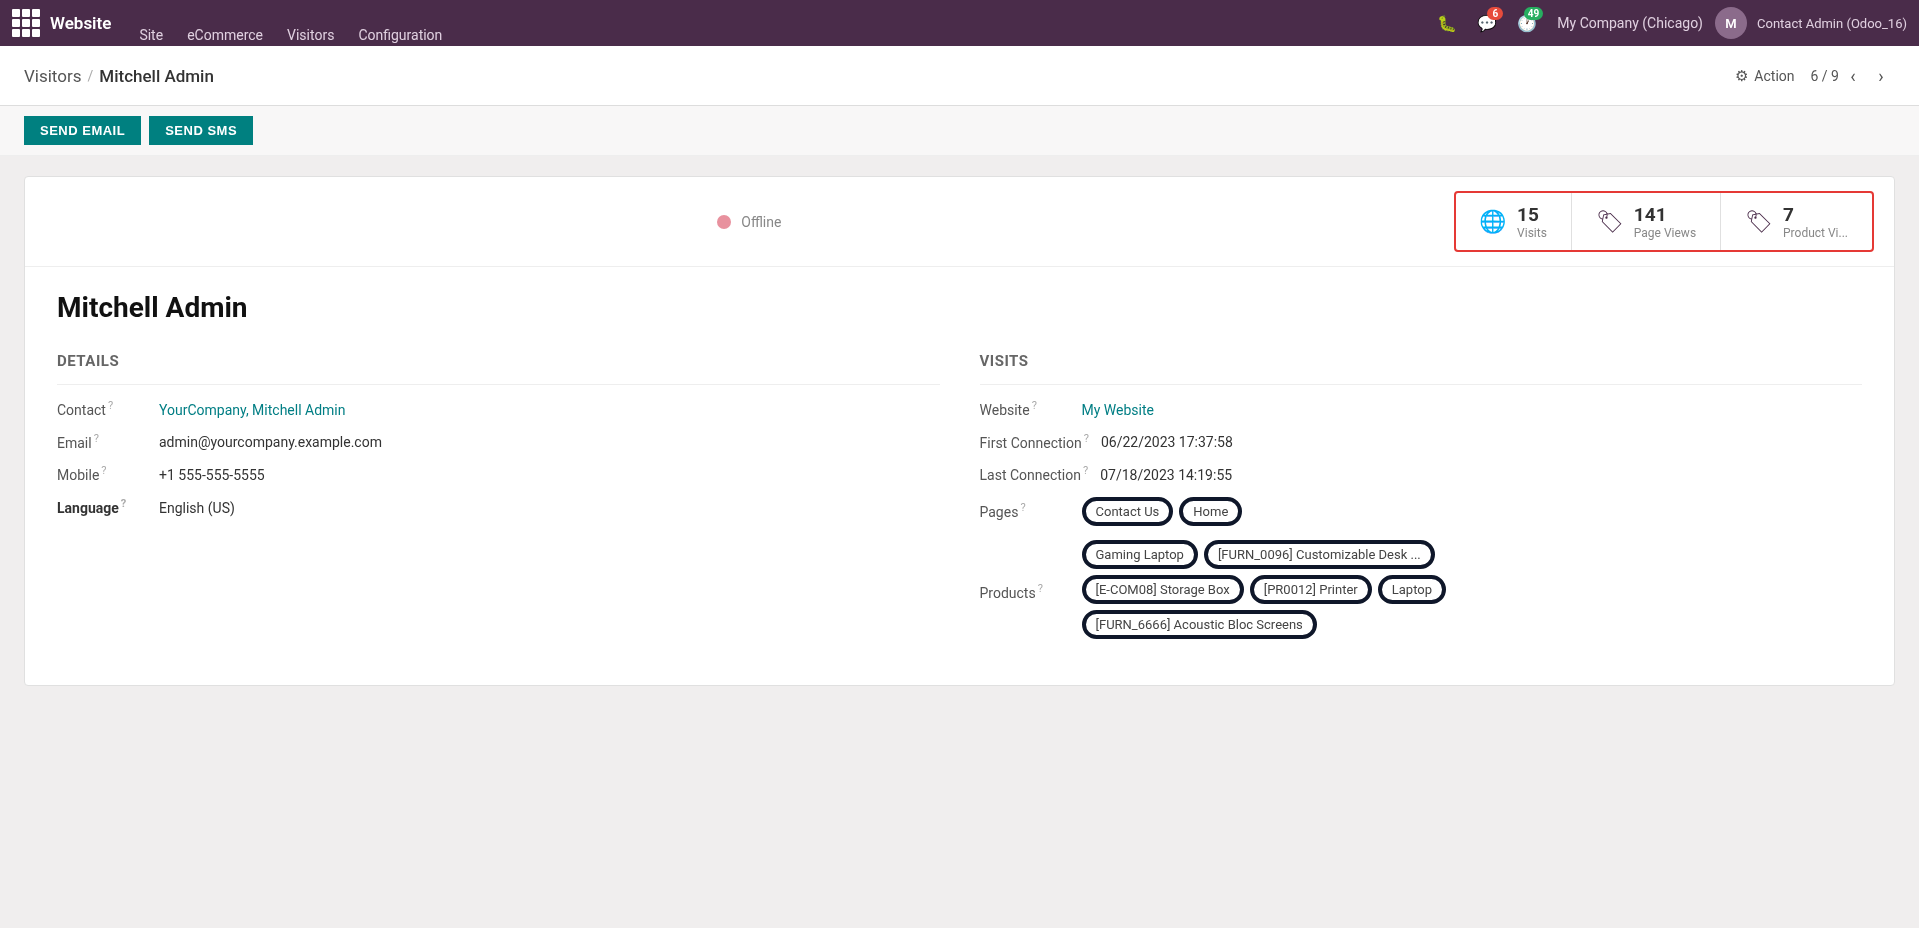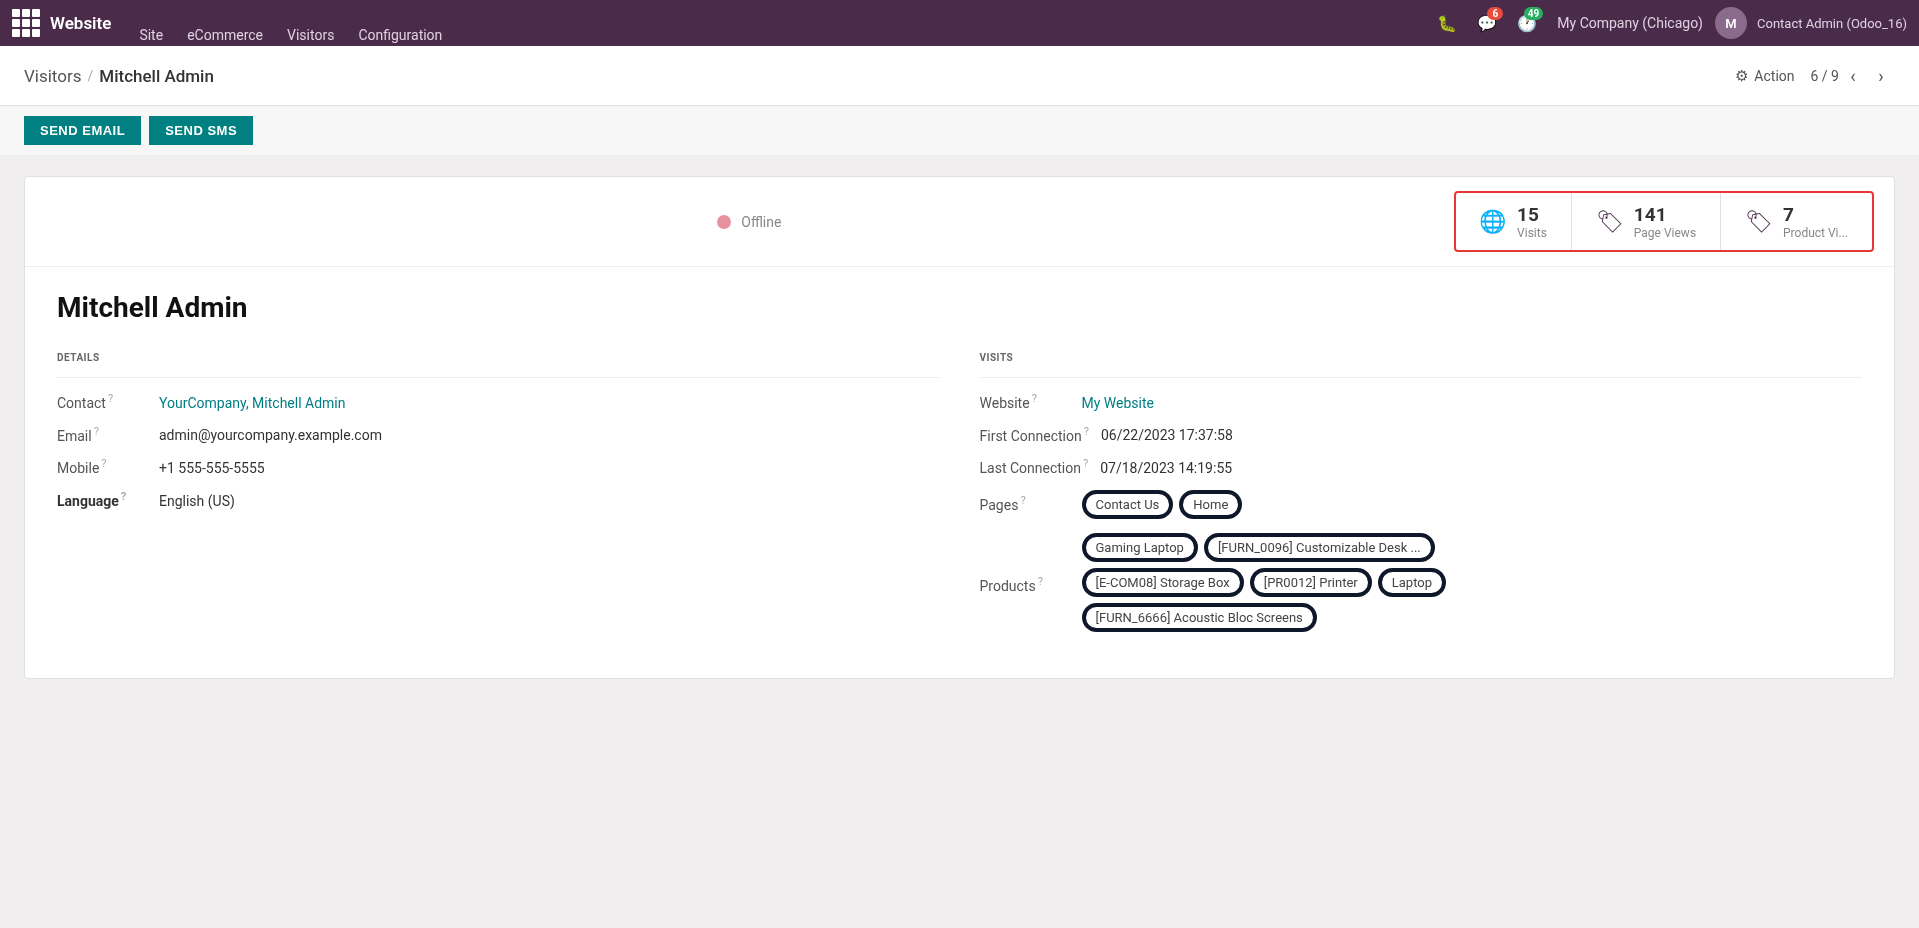--- a/index.html
+++ b/index.html
@@ -101,21 +101,21 @@
 
     
     .record-area { padding: 24px 32px 32px; }
     .record-name { font-size: 28px; font-weight: 700; color: #111; margin-bottom: 28px; }
 
     
     .two-col { display: flex; gap: 40px; }
     .col-left { flex: 1; }
     .col-right { flex: 1; }
 
-    .section-title { font-size: 10px; font-weight: 700; color: #666; letter-spacing: 0.5px; text-transform: uppercase; margin-bottom: 14px; }
+    .section-title { font-size: 15px; font-weight: 700; color: #666; letter-spacing: 0.5px; text-transform: uppercase; margin-bottom: 14px; }
     .field-row { display: flex; align-items: baseline; margin-bottom: 14px; gap: 12px; }
     .field-label { color: #555; font-size: 14px; min-width: 90px; }
     .field-label sup { color: #aaa; font-size: 11px; }
     .field-value { color: #333; font-size: 14px; }
     .field-value-link { color: #017e84; font-size: 14px; cursor: pointer; }
     .field-label-bold { font-weight: 700; color: #333; font-size: 14px; min-width: 90px; }
 
     
     .tag-list { display: flex; flex-wrap: wrap; gap: 6px; }
     .tag {

